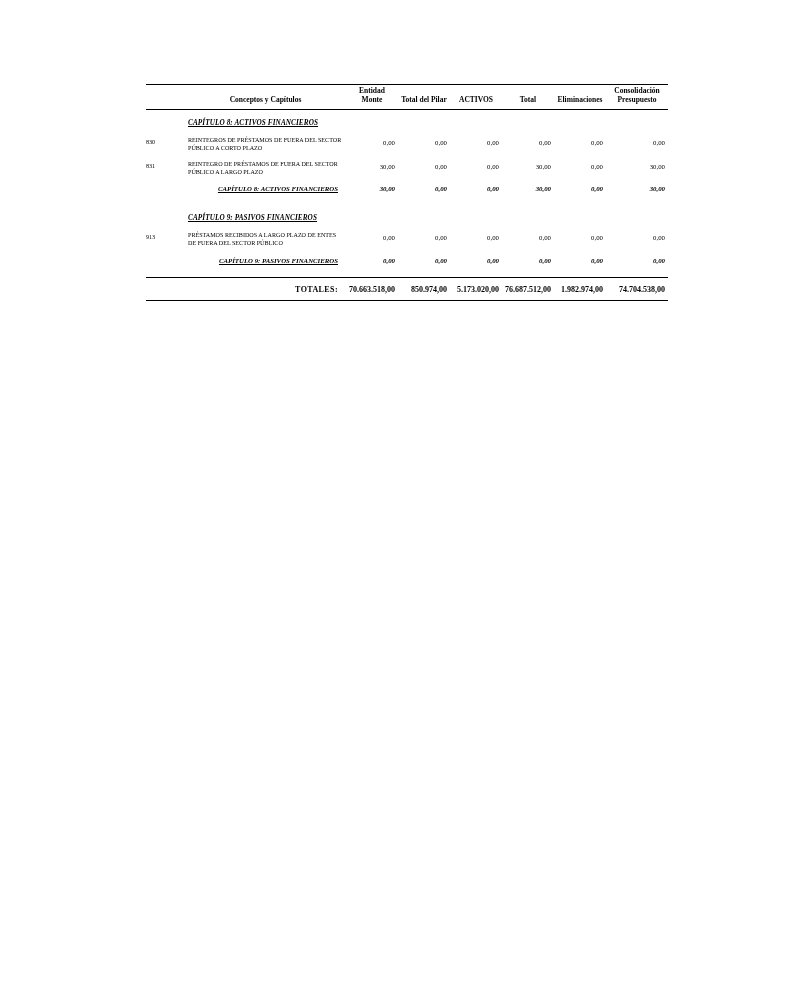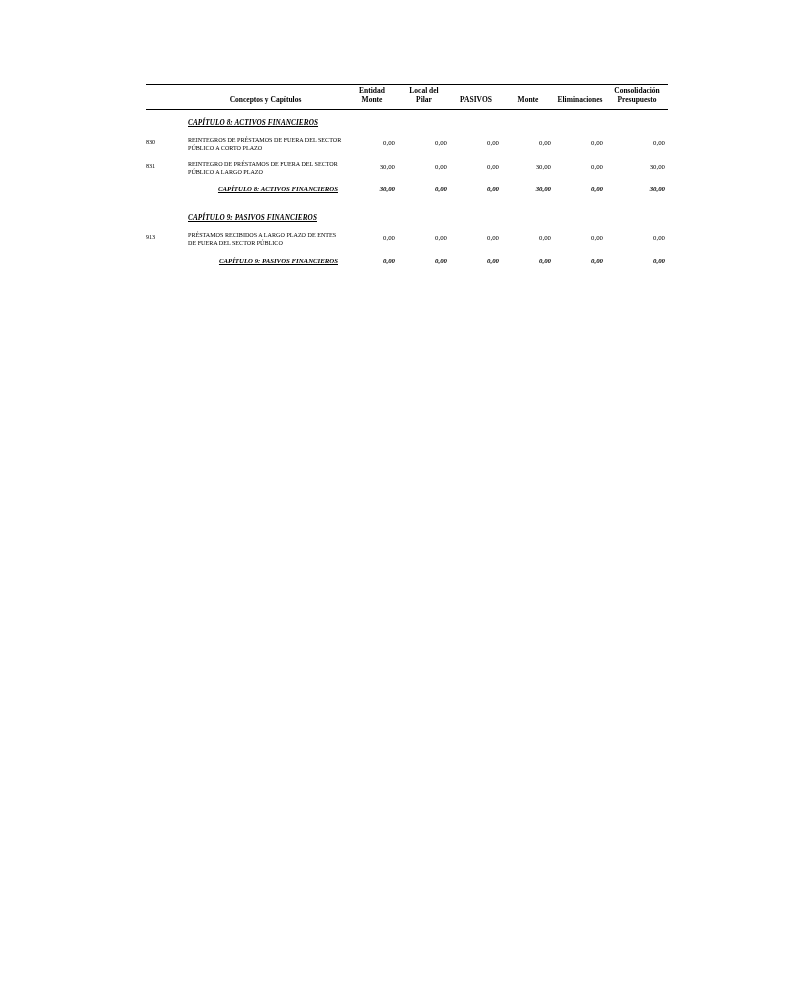--- a/index.html
+++ b/index.html
@@ -139,23 +139,23 @@
         <col class="c-num">
         <col class="c-num">
         <col class="c-num-w">
       </colgroup>
       <tbody>
 
         <tr class="hdr rule-top rule-bottom">
           <td></td>
           <td class="left">Conceptos y Capítulos</td>
           <td>Entidad Monte</td>
-          <td>Local del Pilar</td>
-          <td>PASIVOS</td>
-          <td>Monte</td>
+          <td>Total del Pilar</td>
+          <td>ACTIVOS</td>
+          <td>Total</td>
           <td>Eliminaciones</td>
           <td>Consolidación Presupuesto</td>
         </tr>
 
         <tr class="chapter">
           <td></td>
           <td colspan="7">CAPÍTULO 8: ACTIVOS FINANCIEROS</td>
         </tr>
 
         <tr class="item">
@@ -218,16 +218,26 @@
           <td class="num">0,00</td>
           <td class="num">0,00</td>
           <td class="num">0,00</td>
           <td class="num">0,00</td>
         </tr>
 
         <tr class="spacer">
           <td colspan="8"></td>
         </tr>
 
+        <tr class="totals thin-top rule-bottom">
+          <td></td>
+          <td class="desc">TOTALES:</td>
+          <td class="num">70.663.518,00</td>
+          <td class="num">850.974,00</td>
+          <td class="num">5.173.020,00</td>
+          <td class="num">76.687.512,00</td>
+          <td class="num">1.982.974,00</td>
+          <td class="num">74.704.538,00</td>
+        </tr>
       </tbody>
     </table>
   </div>
 </div>
 
 </body></html>

